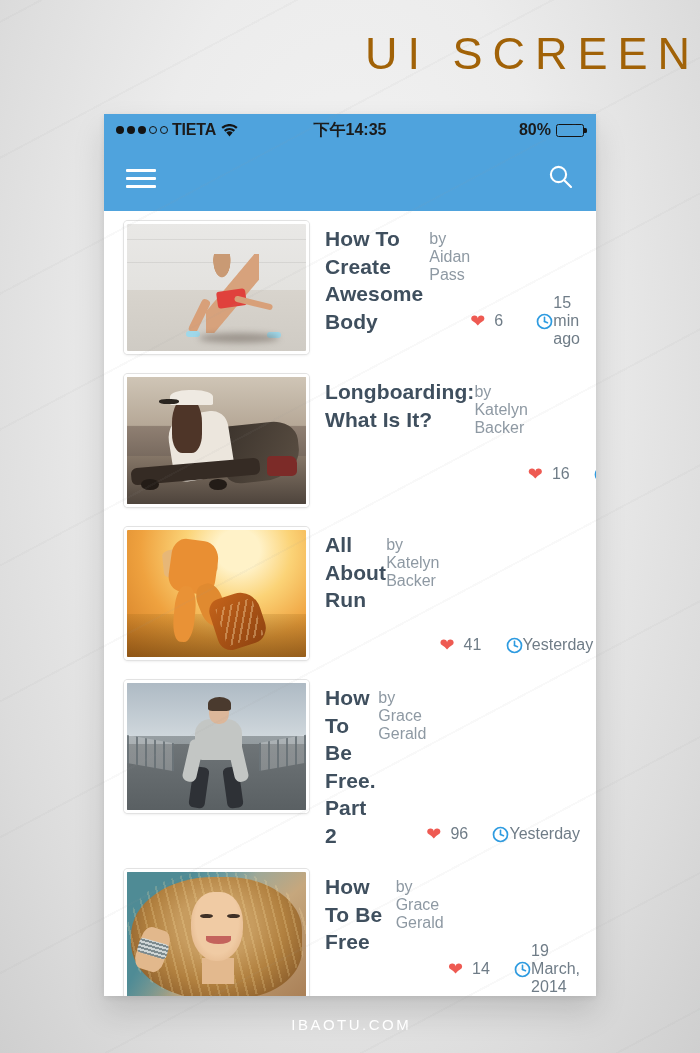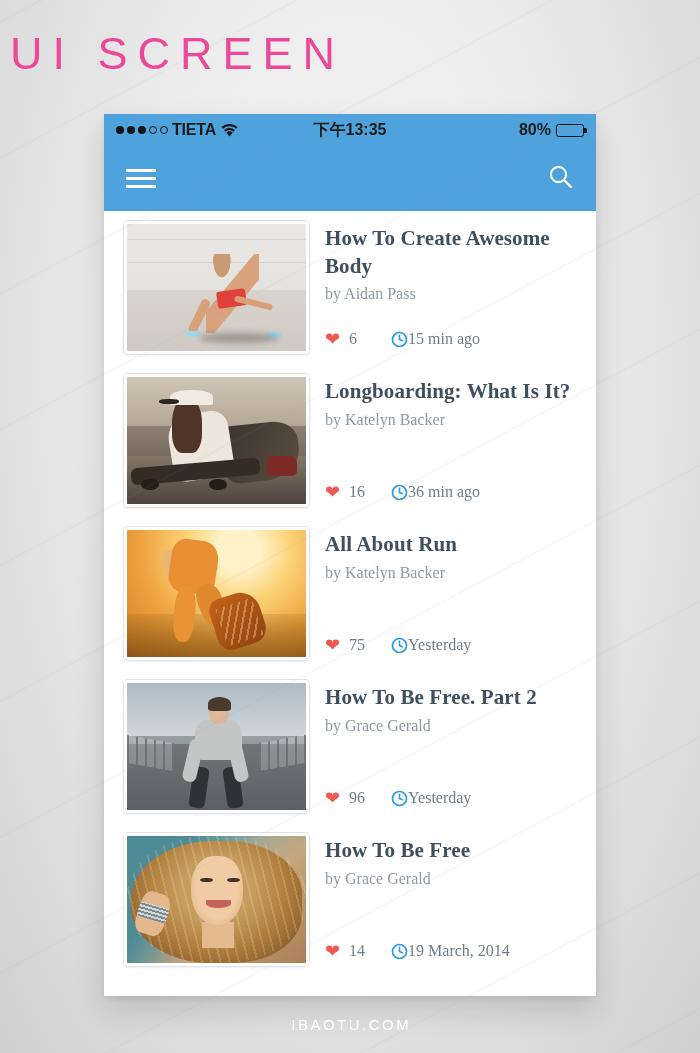--- a/index.html
+++ b/index.html
@@ -10,25 +10,25 @@
     overflow: hidden;
     font-family: "Liberation Sans", sans-serif;
     background: radial-gradient(ellipse at 50% 35%, #f4f4f4 0%, #ececec 45%, #dcdcdc 78%, #cfcfcf 100%);
     position: relative;
   }
 
   
   .poster-title {
     position: absolute;
     top: 28px; left: 0; right: 0;
-    text-align: left;
+    text-align: right;
     font-size: 45px;
     letter-spacing: 10px;
     font-weight: 400;
-    color: #ec4899;
+    color: #a16207;
     text-indent: 10px;
   }
 
   
   .poster-footer {
     position: absolute;
     bottom: 20px; left: 0; right: 0;
     text-align: center;
     font-size: 15px;
     letter-spacing: 2.5px;
@@ -115,21 +115,21 @@
   .thumb {
     width: 185px; height: 133px; flex: 0 0 185px;
     border-radius: 4px;
     border: 3px solid #ffffff;
     box-shadow: 0 0 0 1px #e2e2e2, 0 1px 3px rgba(0,0,0,0.12);
     overflow: hidden;
     position: relative;
   }
   .thumb .img { position: absolute; inset: 0; }
 
-  .content { flex: 1; min-width: 0; display: flex; flex-direction: column; padding-top: 4px; font-family: Liberation Serif, serif; }
+  .content { flex: 1; min-width: 0; display: flex; flex-direction: row; padding-top: 4px; }
   .title {
     font-size: 21px; font-weight: 700; color: #3f4f5e;
     line-height: 1.31; letter-spacing: 0.1px;
   }
   .author {
     font-size: 16px; color: #8e99a3; margin-top: 5px; font-weight: 400;
   }
   .meta {
     margin-top: auto; display: flex; align-items: center;
     font-size: 16px; color: #6f7c87; padding-bottom: 6px;
@@ -289,21 +289,21 @@
       </span>
       <span class="carrier">TIETA</span>
       <span class="wifi">
         <svg width="17" height="13" viewBox="0 0 17 13">
           <path d="M8.5 12.4 5.3 8.6a5 5 0 0 1 6.4 0z" fill="#141414"></path>
           <path d="M2.9 6.0a8.6 8.6 0 0 1 11.2 0l-1.5 1.8a6.3 6.3 0 0 0-8.2 0z" fill="#141414"></path>
           <path d="M0.4 3.0a12.3 12.3 0 0 1 16.2 0l-1.5 1.8a10 10 0 0 0-13.2 0z" fill="#141414"></path>
         </svg>
       </span>
     </div>
-    <div class="sb-center">下午13:35</div>
+    <div class="sb-center">下午14:35</div>
     <div class="sb-right">
       <span>80%</span>
       <span class="battery">
         <span class="battery-fill" style="width:80%"></span>
       </span>
     </div>
   </div>
 
   <div class="navbar">
     <div class="hamburger">
@@ -393,21 +393,21 @@
           <div class="calf2"></div>
             <div class="calf"></div>
             <div class="shoe3"></div>
         </div>
       </div>
       <div class="content">
         <div class="title">All About Run</div>
         <div class="author">by Katelyn Backer</div>
         <div class="meta">
           <span class="heart">❤</span>
-          <span class="likes">75</span>
+          <span class="likes">41</span>
           <span class="clock-wrap">
             <svg width="17" height="17" viewBox="0 0 17 17">
               <circle cx="8.5" cy="8.5" r="7" fill="none" stroke="#2E9BE0" stroke-width="1.7"></circle>
               <line x1="8.5" y1="8.5" x2="8.5" y2="4.4" stroke="#2E9BE0" stroke-width="1.6" stroke-linecap="round"></line>
               <line x1="8.5" y1="8.5" x2="11.5" y2="9.7" stroke="#2E9BE0" stroke-width="1.6" stroke-linecap="round"></line>
             </svg>
           </span>
           <span class="time-txt">Yesterday</span>
         </div>
       </div>

